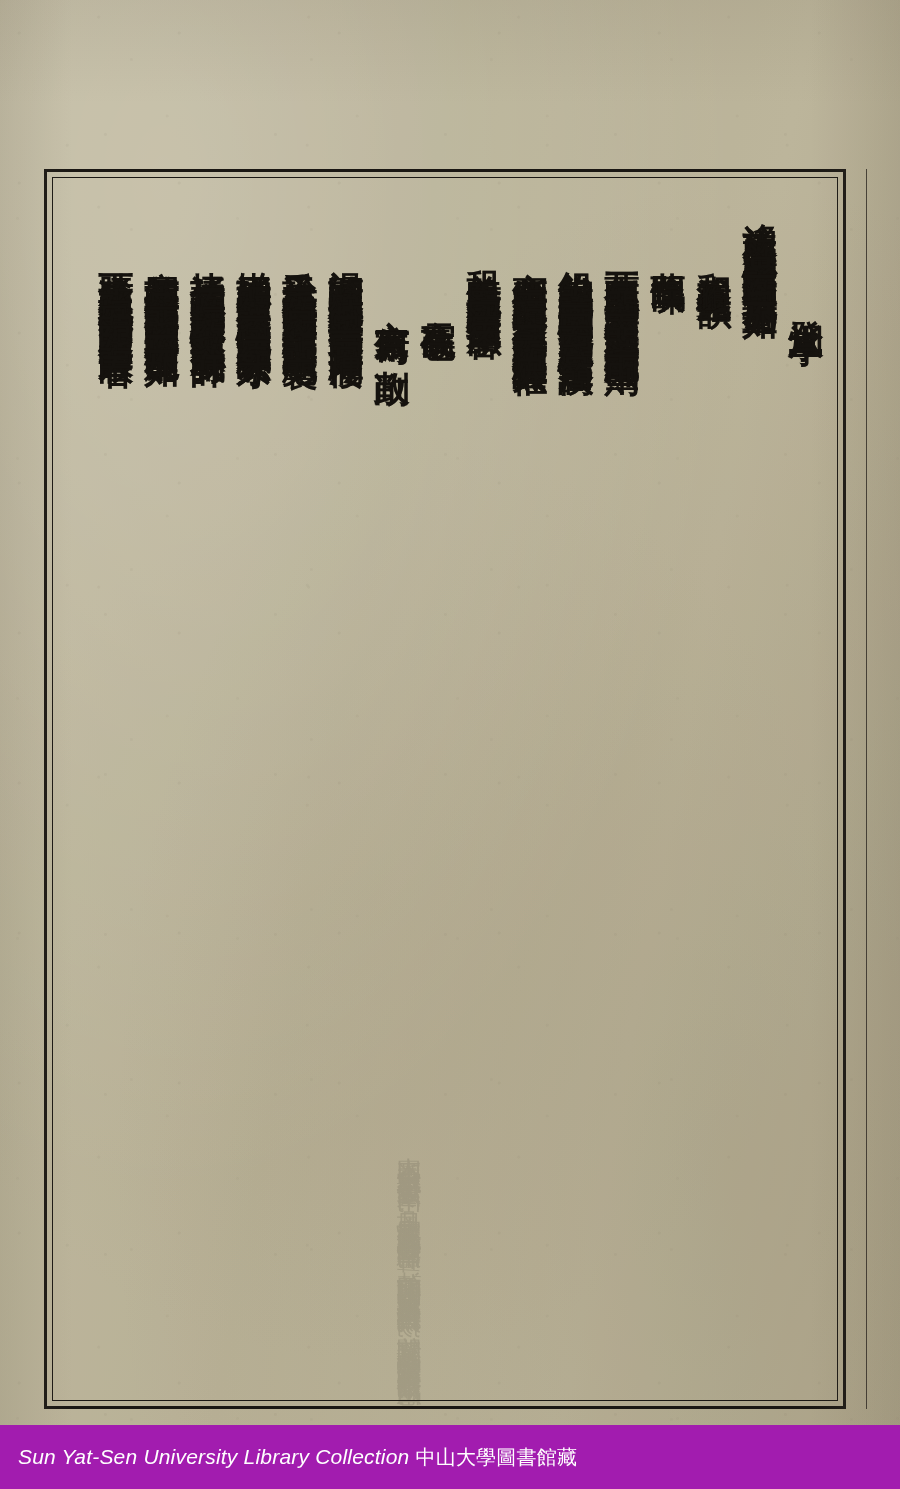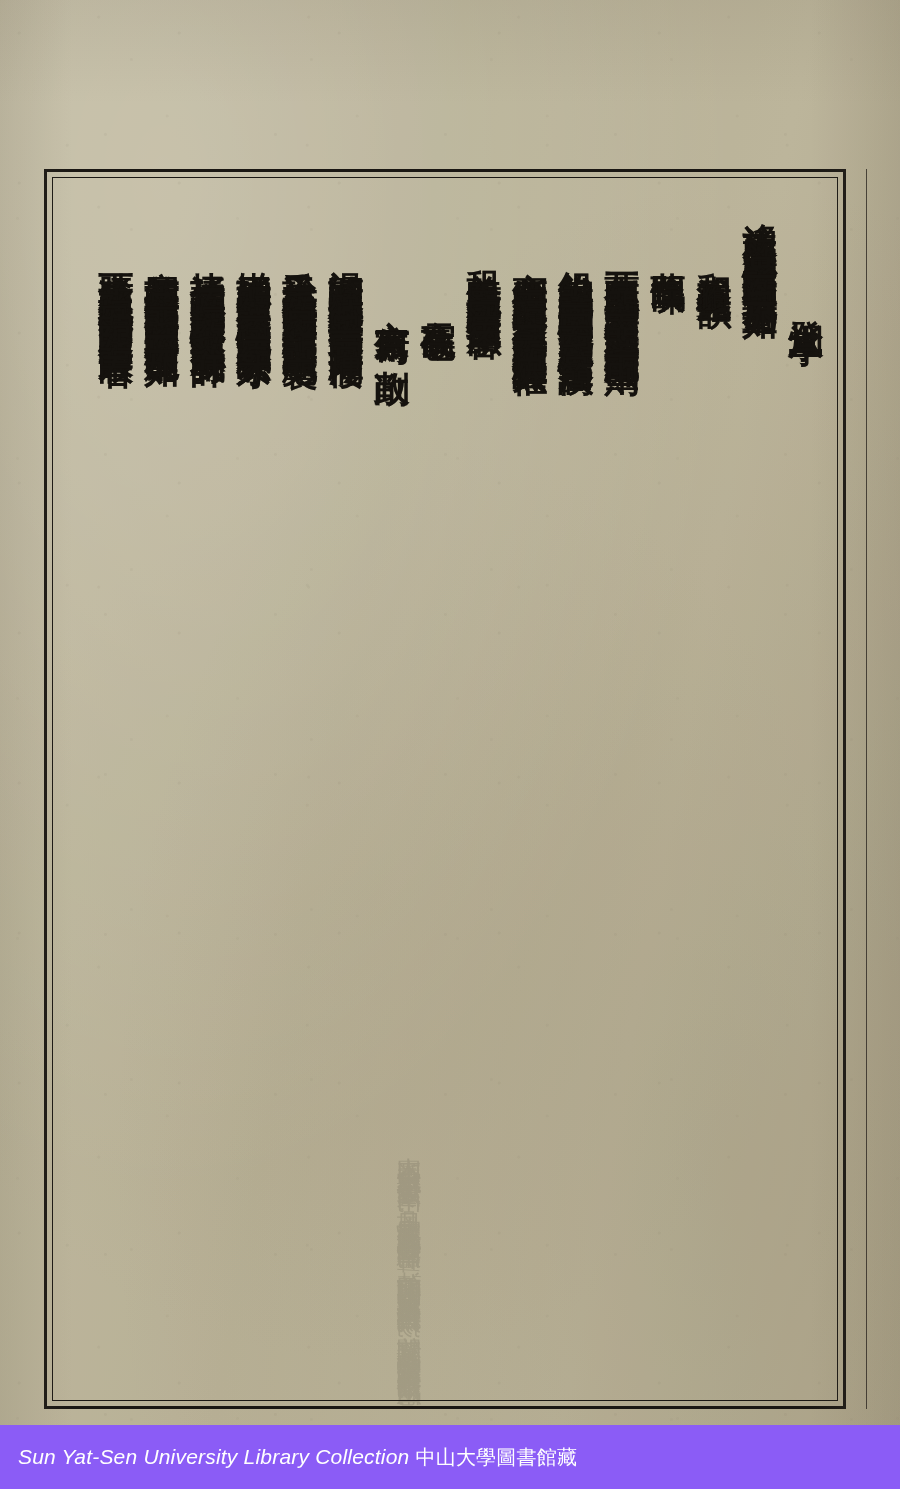--- a/index.html
+++ b/index.html
@@ -141,21 +141,21 @@
   .col.indent-1 { padding-top: 48px; }
   .col.indent-2 { padding-top: 96px; }
 
   
   .credit-bar {
     position: absolute;
     left: 0;
     bottom: 0;
     width: 900px;
     height: 64px;
-    background: #8b5cf6;
+    background: #a21caf;
     display: flex;
     align-items: center;
     padding-left: 18px;
     box-sizing: border-box;
   }
   .credit-text {
     color: #ffffff;
     font-family: "Liberation Sans", sans-serif;
     font-size: 21px;
     font-style: italic;

